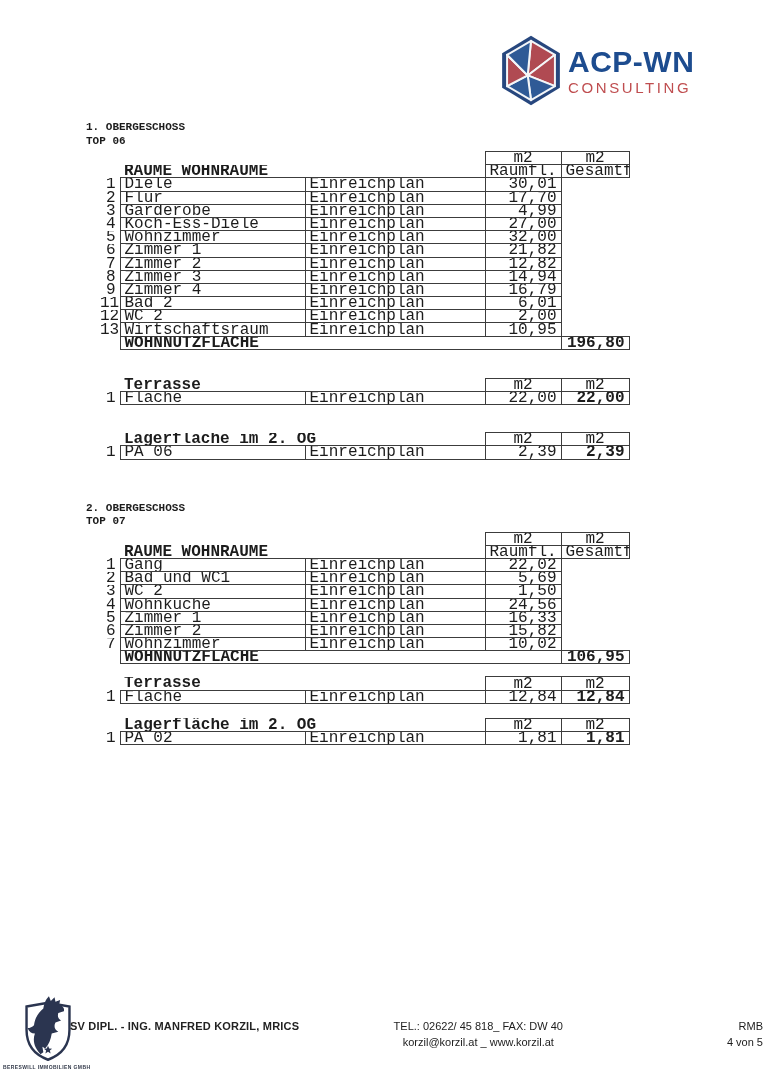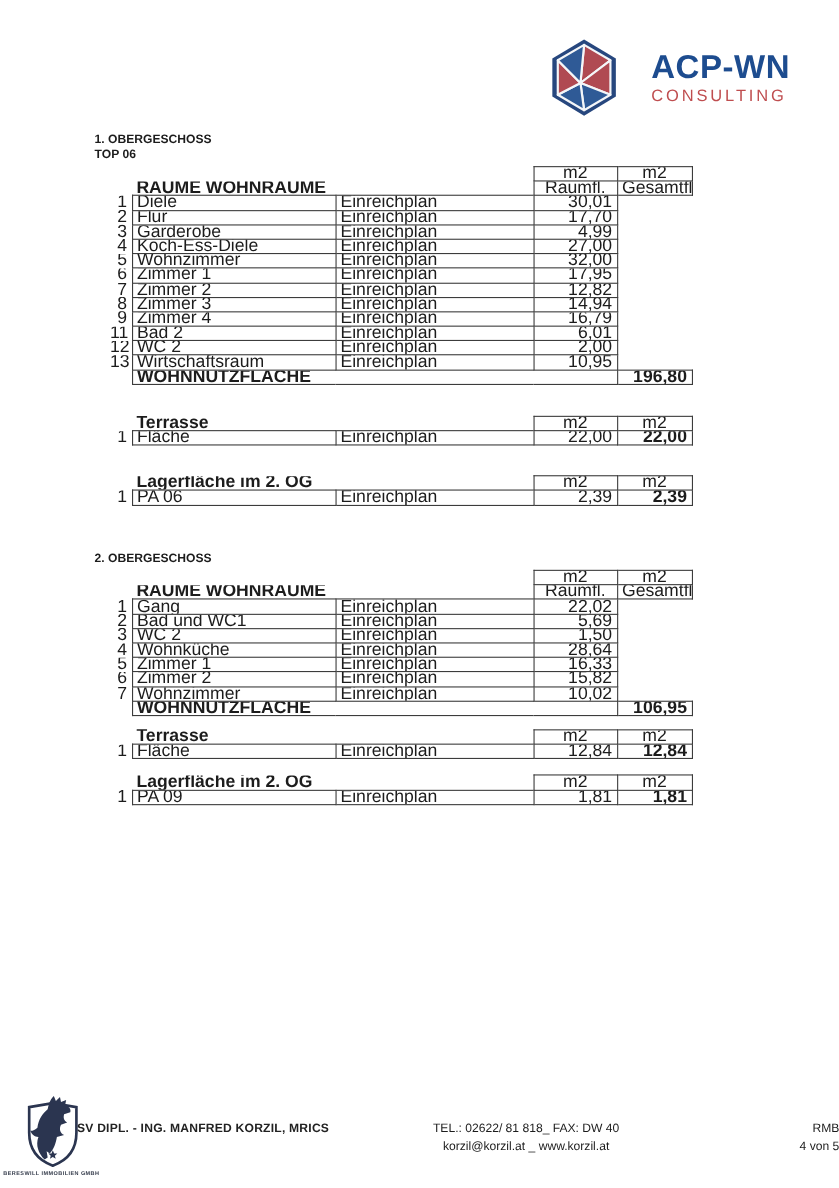--- a/index.html
+++ b/index.html
@@ -6,27 +6,27 @@
   html,body { width:763px; height:1080px; }
   body {
     background:#ffffff;
     font-family:"Liberation Sans", sans-serif;
     color:#1c1c1c;
     position:relative;
     overflow:hidden;
   }
 
   
-  .logo-wrap { position:absolute; left:498px; top:34px; display:flex; align-items:center; gap:28px; }
+  .logo-wrap { position:absolute; left:498px; top:34px; display:flex; align-items:center; gap:4px; }
   .logo-text { display:flex; flex-direction:column; }
   .logo-title { font-size:30px; font-weight:bold; color:#1d4c8f; letter-spacing:0.5px; line-height:1; }
   .logo-sub { font-size:15px; color:#bf4d4f; letter-spacing:2.6px; margin-top:3px; line-height:1; }
 
   
-  .content { position:absolute; left:0; top:121px; width:763px; }
+  .content { position:absolute; left:0; top:121px; width:763px;font-family:Liberation Mono, monospace; }
   .sec-heading { margin-left:86px; font-size:11px; font-weight:bold; line-height:13.5px; }
 
   
   table.tbl {
     margin-left:96px;
     border-collapse:collapse;
     table-layout:fixed;
     width:533px;
     font-size:16px;
     color:#1c1c1c;
@@ -141,21 +141,21 @@
           <td class="bd">Wohnzimmer</td>
           <td class="bd">Einreichplan</td>
           <td class="bd r">32,00</td>
           <td class="nb"></td>
         </tr>
 
         <tr>
           <td class="num">6</td>
           <td class="bd">Zimmer 1</td>
           <td class="bd">Einreichplan</td>
-          <td class="bd r">17,95</td>
+          <td class="bd r">21,82</td>
           <td class="nb"></td>
         </tr>
 
         <tr>
           <td class="num">7</td>
           <td class="bd">Zimmer 2</td>
           <td class="bd">Einreichplan</td>
           <td class="bd r">12,82</td>
           <td class="nb"></td>
         </tr>
@@ -260,20 +260,21 @@
           <td class="num">1</td>
           <td class="bd">PA 06</td>
           <td class="bd">Einreichplan</td>
           <td class="bd r">2,39</td>
           <td class="bd r bold">2,39</td>
         </tr>
       </tbody>
   </table>
 
   <div class="sec-heading mt-s2">2. OBERGESCHOSS</div>
+  <div class="sec-heading">TOP 07</div>
 
   <table class="tbl mt-tbl">
     <colgroup>
         <col style="width:24px">
         <col style="width:185px">
         <col style="width:180px">
         <col style="width:76px">
         <col style="width:68px">
       </colgroup>
     <tbody>
@@ -313,21 +314,21 @@
           <td class="bd">WC 2</td>
           <td class="bd">Einreichplan</td>
           <td class="bd r">1,50</td>
           <td class="nb"></td>
         </tr>
 
         <tr>
           <td class="num">4</td>
           <td class="bd">Wohnküche</td>
           <td class="bd">Einreichplan</td>
-          <td class="bd r">28,64</td>
+          <td class="bd r">24,56</td>
           <td class="nb"></td>
         </tr>
 
         <tr>
           <td class="num">5</td>
           <td class="bd">Zimmer 1</td>
           <td class="bd">Einreichplan</td>
           <td class="bd r">16,33</td>
           <td class="nb"></td>
         </tr>
@@ -398,21 +399,21 @@
       <td class="nb"></td>
       <td class="nb lbl" colspan="2">Lagerfläche im 2. OG</td>
       <td class="bd c">m2</td>
       <td class="bd c">m2</td>
     </tr>
     </tbody>
       <tbody>
 
         <tr>
           <td class="num">1</td>
-          <td class="bd">PA 09</td>
+          <td class="bd">PA 02</td>
           <td class="bd">Einreichplan</td>
           <td class="bd r">1,81</td>
           <td class="bd r bold">1,81</td>
         </tr>
       </tbody>
   </table>
 
 </div>
 
 <div class="footer">
@@ -422,17 +423,17 @@
     <polygon points="30,57 31.3,60 34.4,60.2 32,62.2 32.8,65.2 30,63.5 27.2,65.2 28,62.2 25.6,60.2 28.7,60" fill="#2b3550"></polygon>
   </svg>
   <div class="footer-address">
     <div>SV DIPL. - ING. MANFRED KORZIL, MRICS</div>
   </div>
   <div class="footer-center">
     <div>RMB</div>
     <div>4 von 5</div>
   </div>
   <div class="footer-right">
-    <div>TEL.: 02622/ 81 818_ FAX: DW 40</div>
+    <div>TEL.: 02622/ 45 818_ FAX: DW 40</div>
     <div>korzil@korzil.at  _  www.korzil.at</div>
   </div>
   <div class="footer-company">BERESWILL IMMOBILIEN GMBH</div>
 </div>
 
 </body></html>

